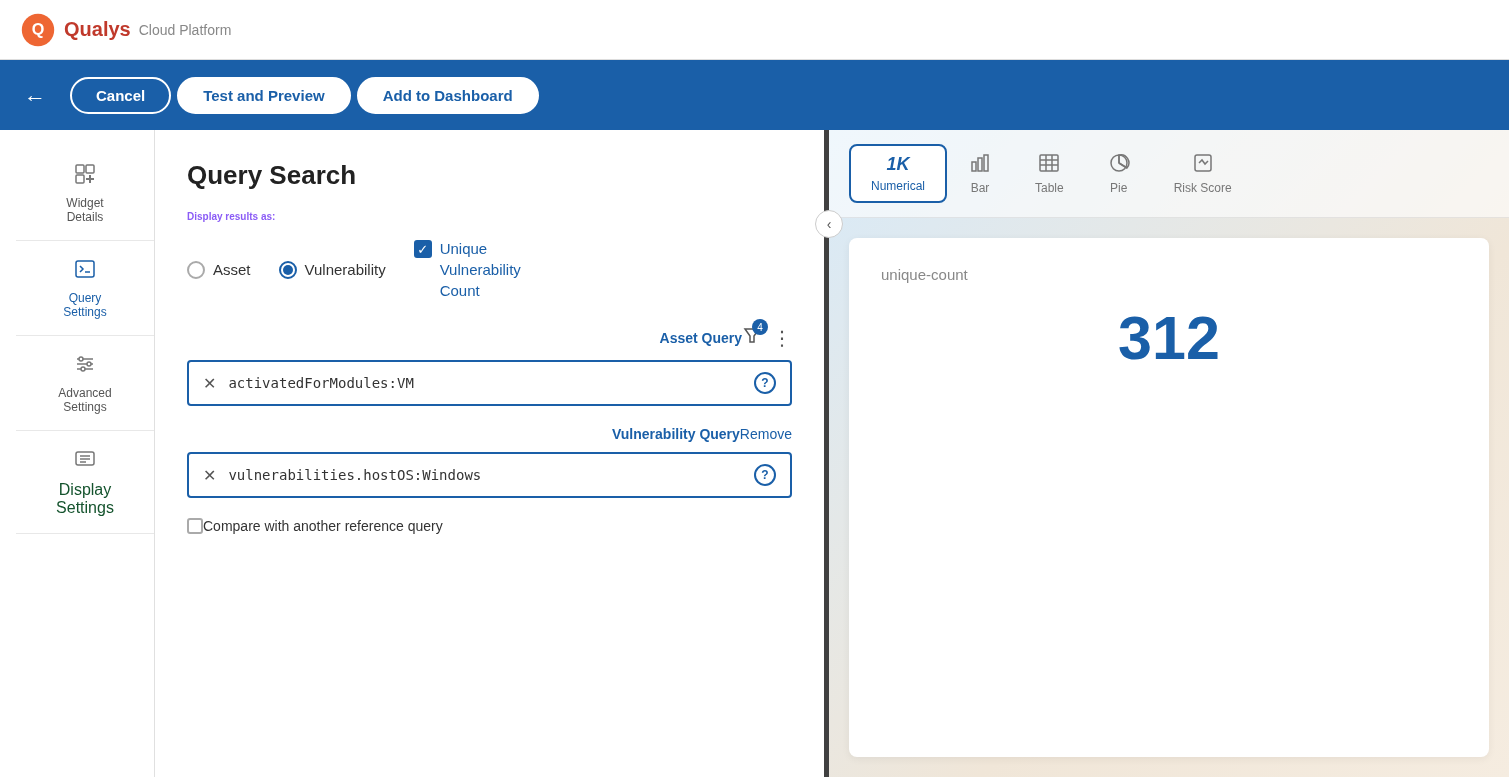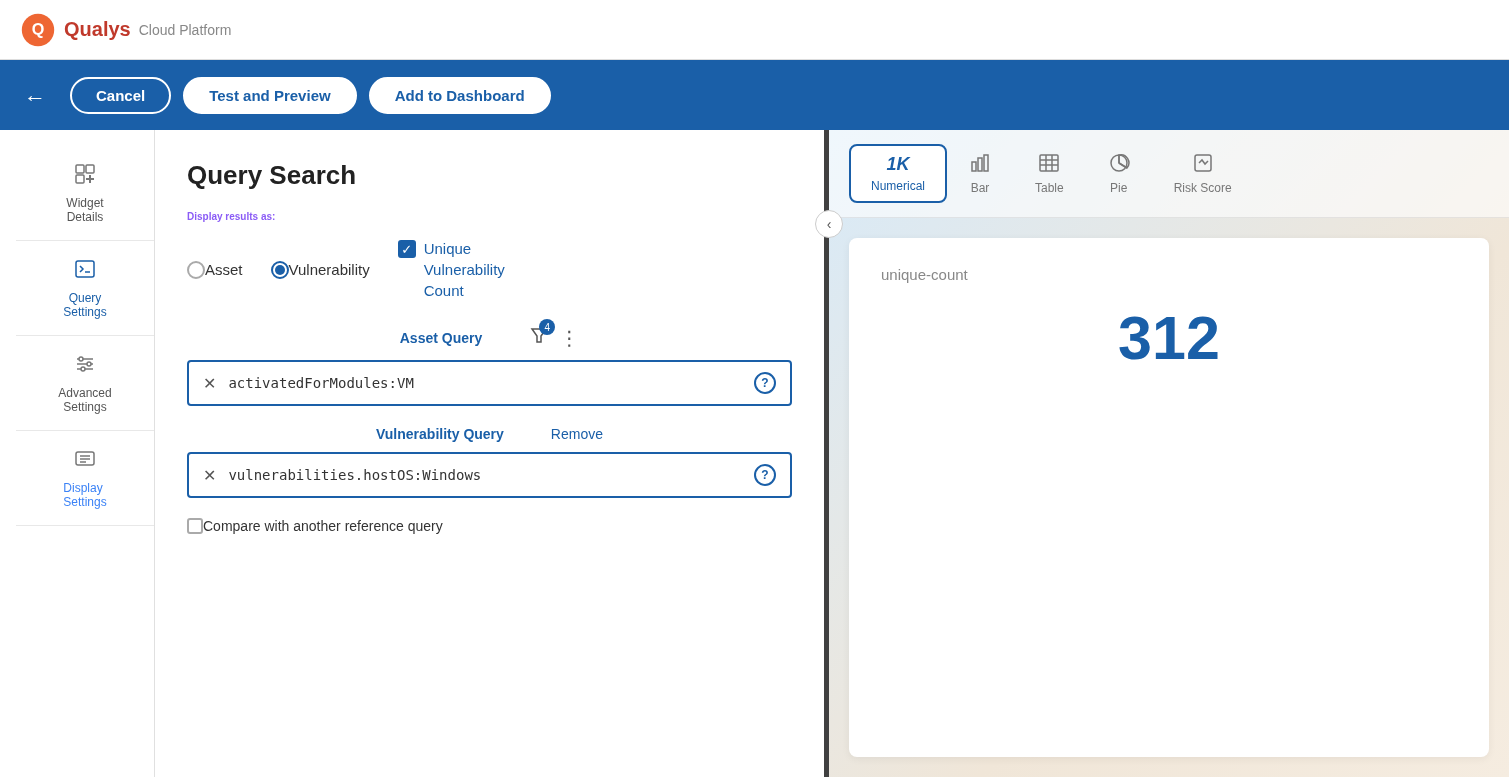--- a/index.html
+++ b/index.html
@@ -13,21 +13,21 @@
     .logo-area { display: flex; align-items: center; gap: 8px; }
     .logo-icon { width: 36px; height: 36px; }
 
     
     .header-bar {
       display: flex; align-items: center; height: 70px; background: #1a5fa8;
       padding: 0 24px; gap: 16px;
     }
     .back-arrow { color: #fff; font-size: 22px; cursor: pointer; margin-right: 8px; }
     .header-title { color: #fff; font-size: 22px; font-weight: 600; flex: 1; }
-    .header-buttons { display: flex; gap: 12px; }
+    .header-buttons { display: flex; gap: 6px; }
     .btn { padding: 8px 24px; border-radius: 24px; font-size: 15px; font-weight: 600; cursor: pointer; border: 2px solid #fff; }
     .btn-cancel { background: transparent; color: #fff; }
     .btn-preview { background: #fff; color: #1a5fa8; border: 2px solid #fff; }
     .btn-add { background: #fff; color: #1a5fa8; border: 2px solid #fff; }
 
     
     .main-layout { display: flex; height: calc(777px - 60px - 70px); }
 
     
     .sidebar {
@@ -43,37 +43,37 @@
     .sidebar-icon { font-size: 22px; line-height: 1; }
 
     
     .content-area {
       flex: 1; background: #fff; padding: 30px 32px; overflow-y: auto;
       border-right: 5px solid #404040;
     }
     .content-title { font-size: 26px; font-weight: 600; color: #222; margin-bottom: 20px; }
     .display-results-label { font-size: 10px; font-weight: 700; color: #8b5cf6; margin-bottom: 16px; }
     .radio-group { display: flex; align-items: center; gap: 28px; margin-bottom: 24px; }
-    .radio-option { display: flex; align-items: center; font-size: 15px; color: #333; cursor: pointer; }
+    .radio-option { display: flex; align-items: center; gap: 8px; font-size: 15px; color: #333; cursor: pointer; }
     .radio-circle {
       width: 18px; height: 18px; border-radius: 50%; border: 2px solid #aaa;
       display: flex; align-items: center; justify-content: center;
     }
     .radio-circle.selected { border-color: #1a5fa8; }
     .radio-circle.selected::after { content: ''; width: 10px; height: 10px; border-radius: 50%; background: #1a5fa8; }
     .checkbox-option { display: flex; align-items: flex-start; gap: 8px; font-size: 15px; color: #1a5fa8; cursor: pointer; }
     .checkbox-box {
       width: 18px; height: 18px; border: 2px solid #1a5fa8; border-radius: 3px;
       background: #1a5fa8; display: flex; align-items: center; justify-content: center;
       color: #fff; font-size: 13px; flex-shrink: 0; margin-top: 2px;
     }
 
     
     .query-section-header {
-      display: flex; align-items: center; justify-content: center; margin-bottom: 10px; gap: 47px;
+      display: flex; align-items: center; justify-content: flex-end; margin-bottom: 10px;
     }
     .query-label { font-size: 14px; font-weight: 600; color: #1a5fa8; }
     .query-icons { display: flex; align-items: center; gap: 10px; }
     .filter-btn {
       position: relative; background: none; border: none; cursor: pointer;
       font-size: 18px; color: #555;
     }
     .filter-badge {
       position: absolute; top: -6px; right: -6px; background: #1a5fa8; color: #fff;
       border-radius: 50%; width: 16px; height: 16px; font-size: 10px;
@@ -179,21 +179,21 @@
     </div>
     <div class="sidebar-item">
       <span class="sidebar-icon">
         <svg width="24" height="24" viewBox="0 0 24 24" fill="none" stroke="#777" stroke-width="1.5">
           <rect x="3" y="5" width="18" height="13" rx="2"></rect>
           <line x1="7" y1="9" x2="17" y2="9"></line>
           <line x1="7" y1="12" x2="17" y2="12"></line>
           <line x1="7" y1="15" x2="13" y2="15"></line>
         </svg>
       </span>
-      <span style="font-size:12px;color:#3b82f6;text-align:left;">Display<br>Settings</span>
+      <span style="font-size:16px;color:#14532d;text-align:center;">Display<br>Settings</span>
     </div>
   </div>
 
   <div class="content-area">
     <h2 class="content-title">Query Search</h2>
     <p class="display-results-label">Display results as:</p>
 
     <div class="radio-group">
       <label class="radio-option">
         <div class="radio-circle"></div>

